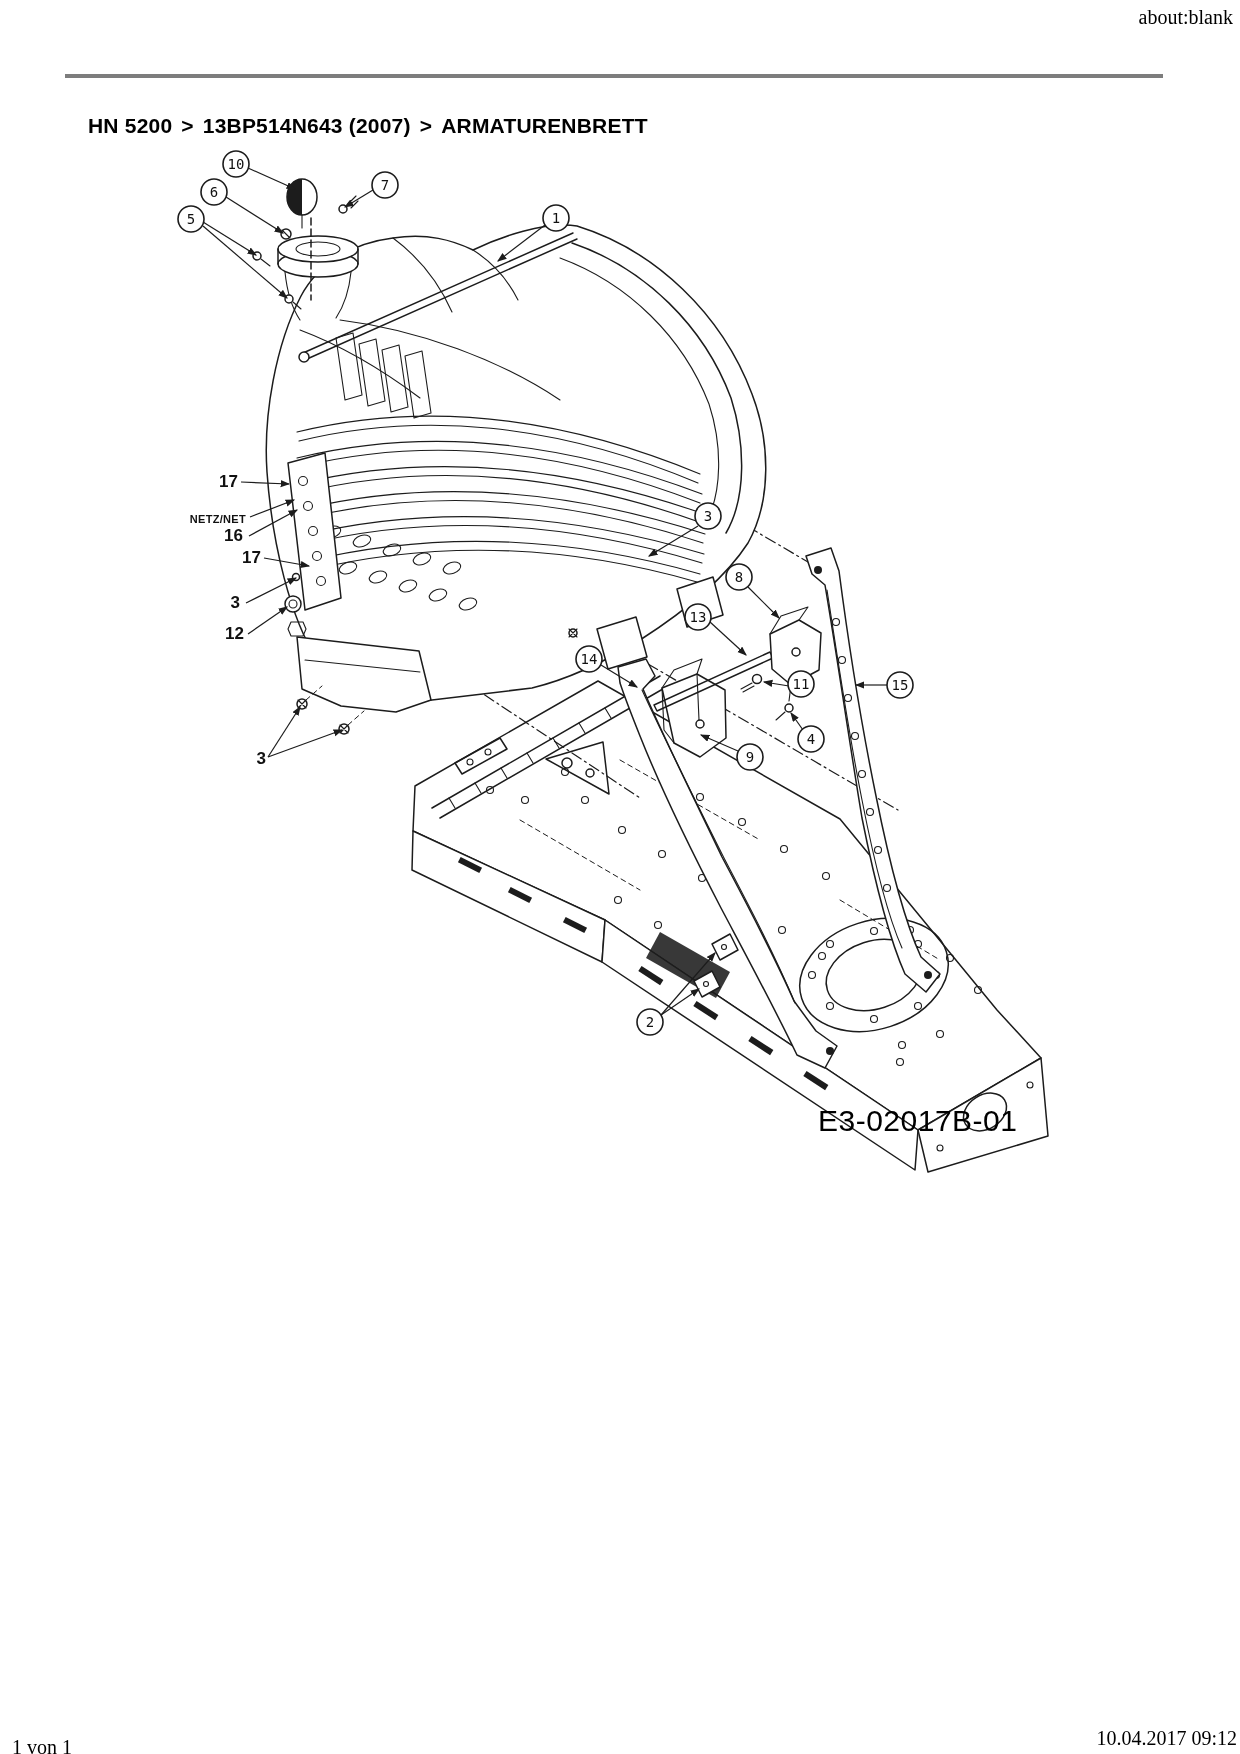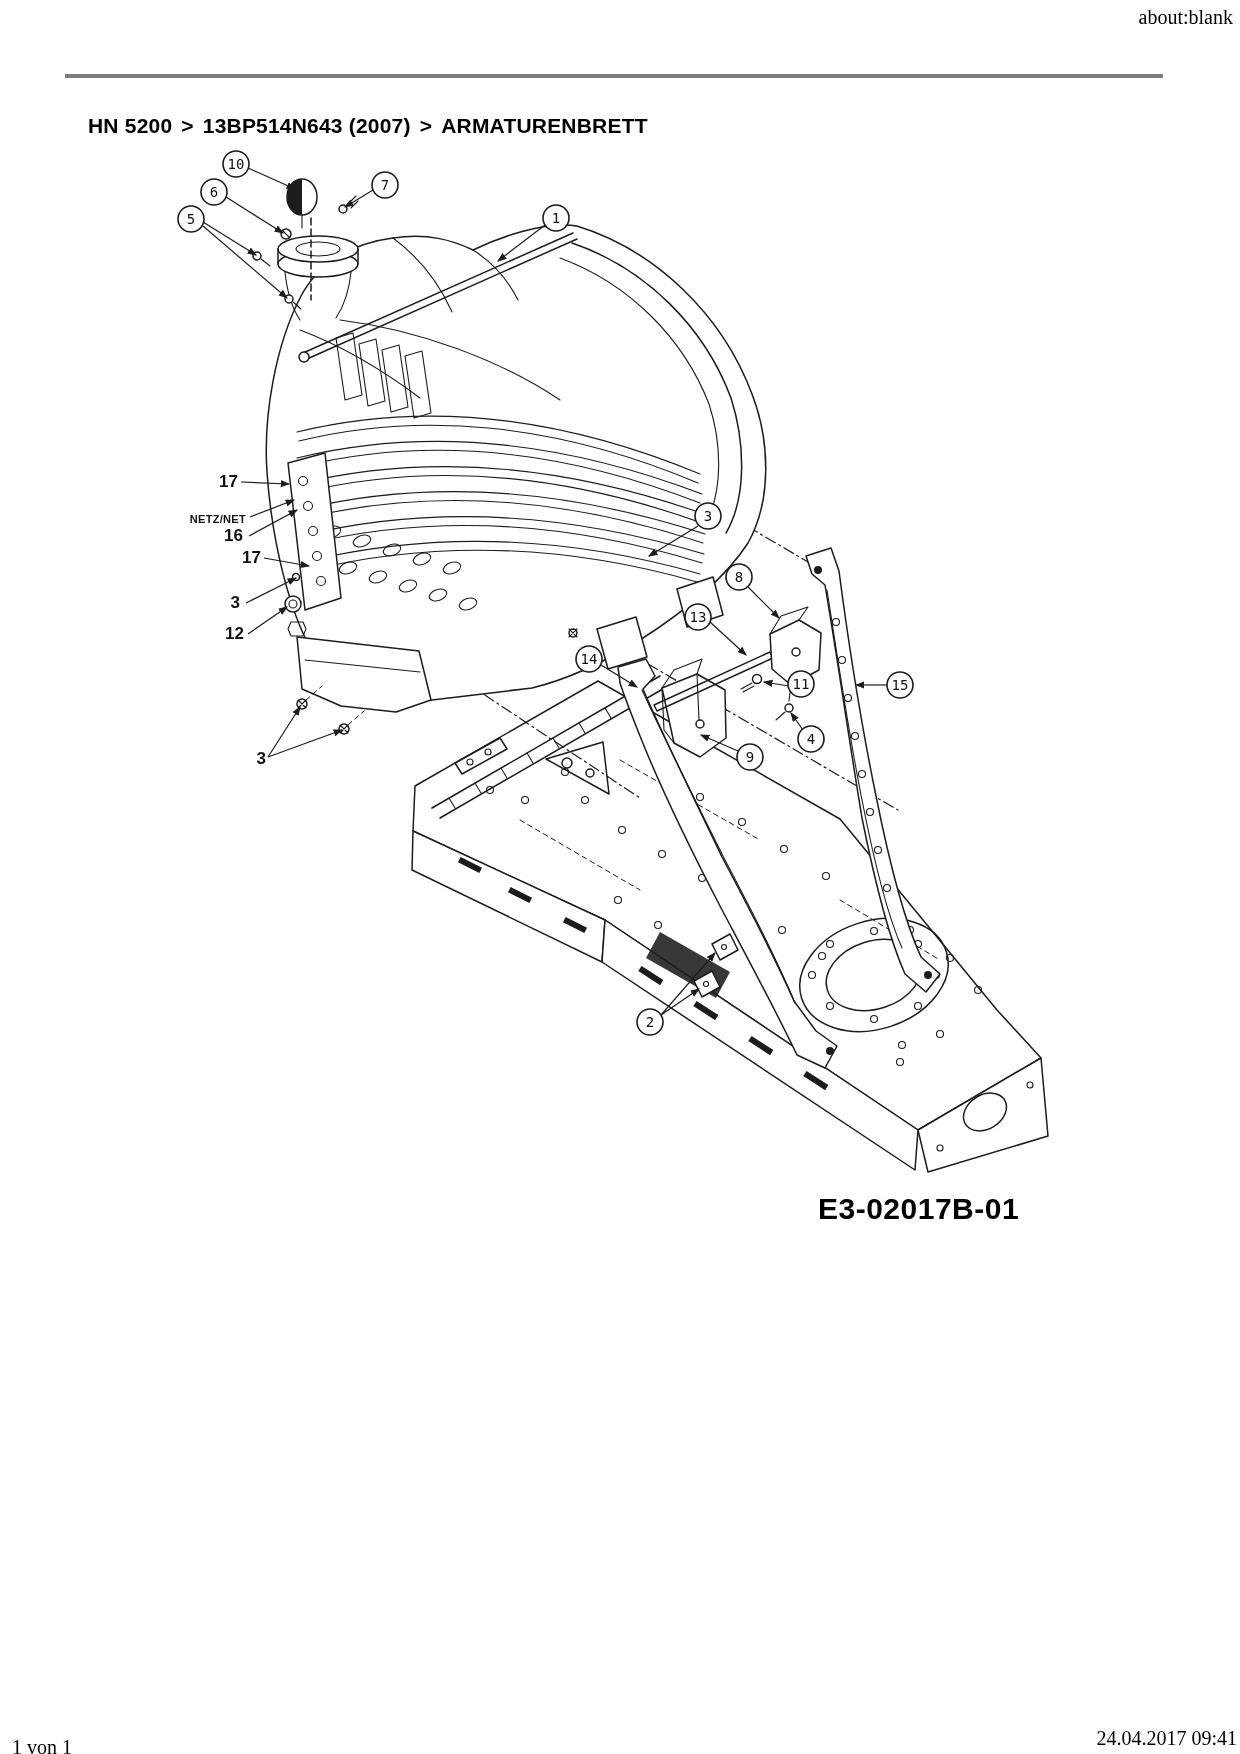--- a/index.html
+++ b/index.html
@@ -18,22 +18,22 @@
   .rule{
     position:absolute;left:65px;top:74px;width:1098px;height:4px;
     background:#7d7d7d;
   }
   .breadcrumb{
     position:absolute;left:88px;top:114px;font-size:21px;color:#000;
     white-space:nowrap;letter-spacing:0.2px;font-weight:bold;
   }
   .breadcrumb .sep{margin:0 9px;}
   .partcode{
-    position:absolute;left:818px;top:1192px;width:212px;
-    font-size:30px;font-weight:bold;letter-spacing:0.5px;white-space:nowrap;
+    position:absolute;left:818px;top:1104px;width:212px;
+    font-size:30px;font-weight:normal;letter-spacing:0.5px;white-space:nowrap;
   }
   svg.diagram{position:absolute;left:0;top:0;}
   svg .ink{stroke:#1c1c1c;fill:none;stroke-width:1.5;stroke-linejoin:round;stroke-linecap:round;}
   svg .thin{stroke-width:1.1;}
   svg .wfill{fill:#ffffff;}
   svg .dark{fill:#1c1c1c;stroke:none;}
   svg .phantom{stroke-dasharray:11 4 2 4;stroke-width:1.2;}
   svg .hidden-line{stroke-dasharray:5 4;stroke-width:1;}
   svg .leader{stroke:#1c1c1c;stroke-width:1.2;fill:none;}
   svg .co-circle{fill:#ffffff;stroke:#1c1c1c;stroke-width:1.6;}
@@ -388,14 +388,14 @@
     <text class="plain-num" x="243" y="541">16</text>
     <text class="plain-num" x="261" y="563">17</text>
     <text class="plain-num" x="240" y="608">3</text>
     <text class="plain-num" x="244" y="639">12</text>
     <text class="plain-num" x="266" y="764">3</text>
   </svg>
 
   <div class="partcode">E3-02017B-01</div>
 
   <span class="print-meta" id="ftr-pages">1 von 1</span>
-  <span class="print-meta" id="ftr-date">24.04.2017 09:41</span>
+  <span class="print-meta" id="ftr-date">10.04.2017 09:12</span>
 </div>
 
 </body></html>

